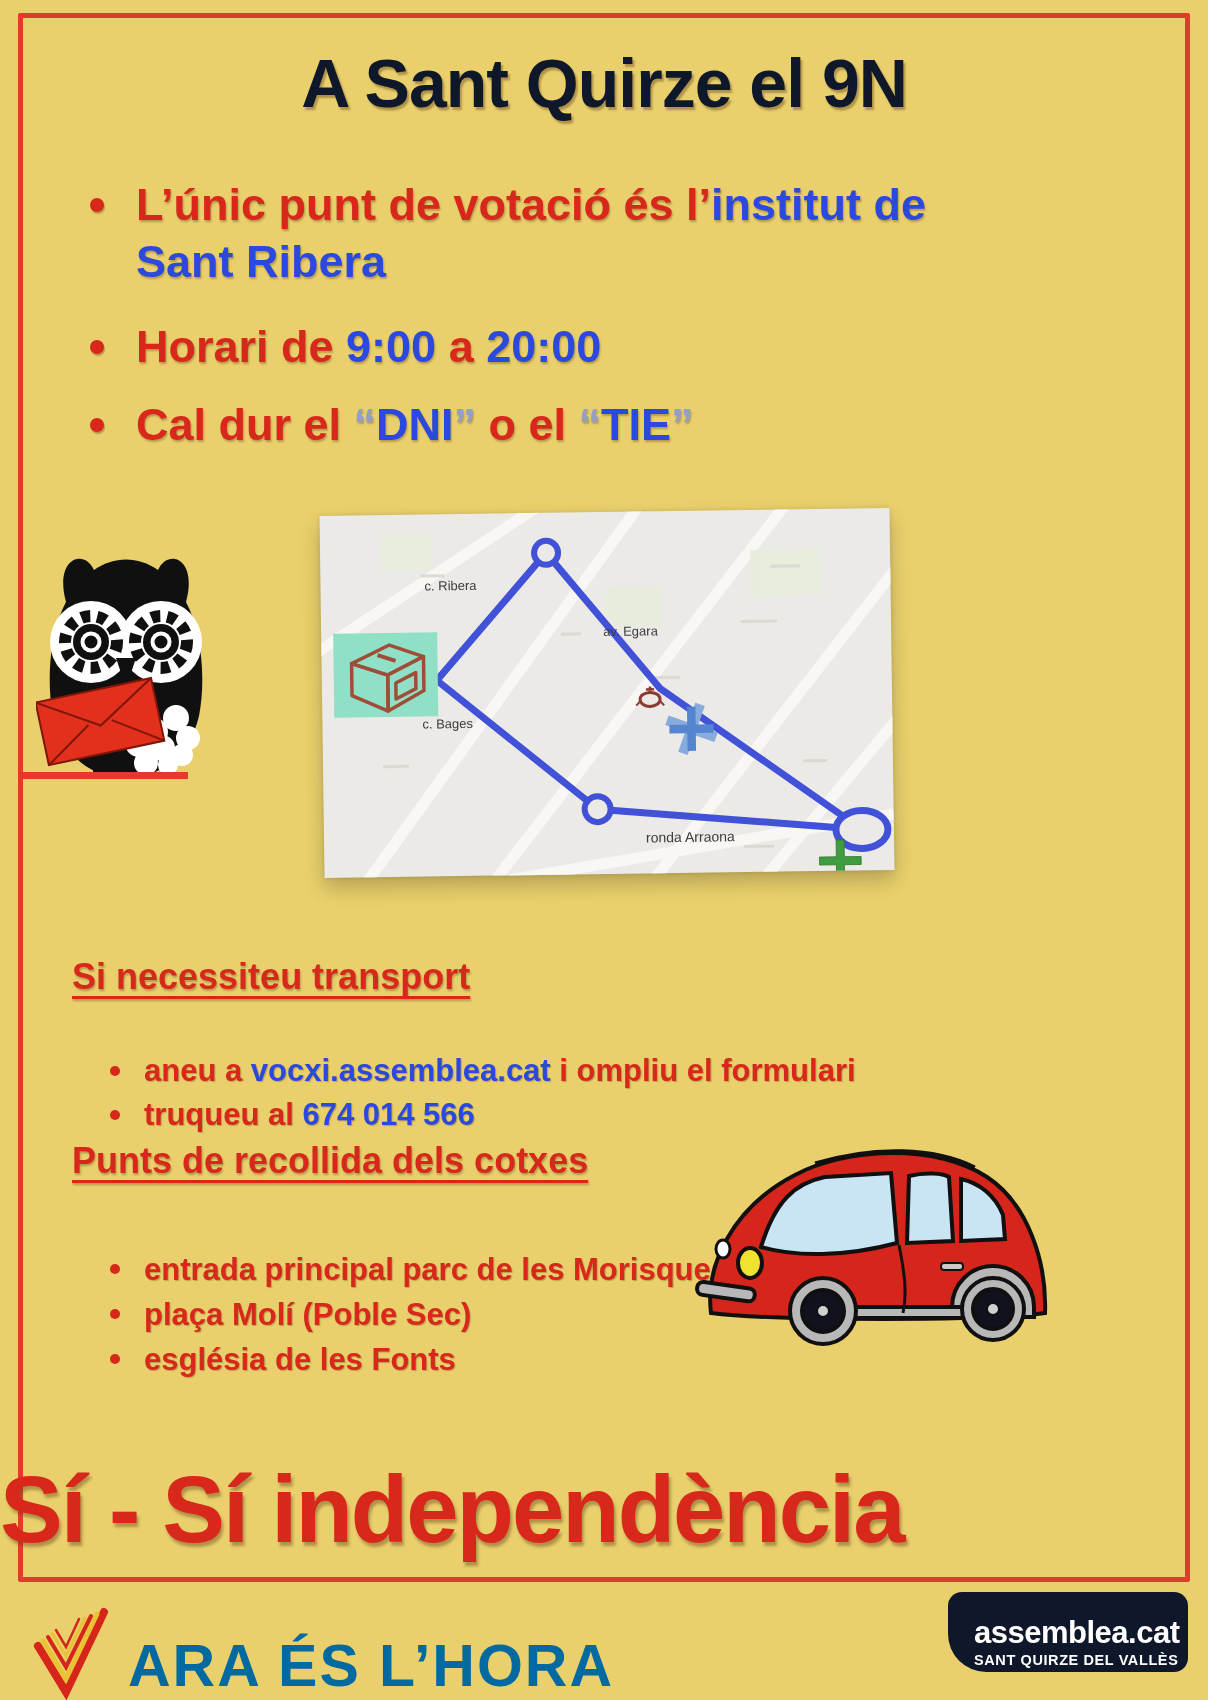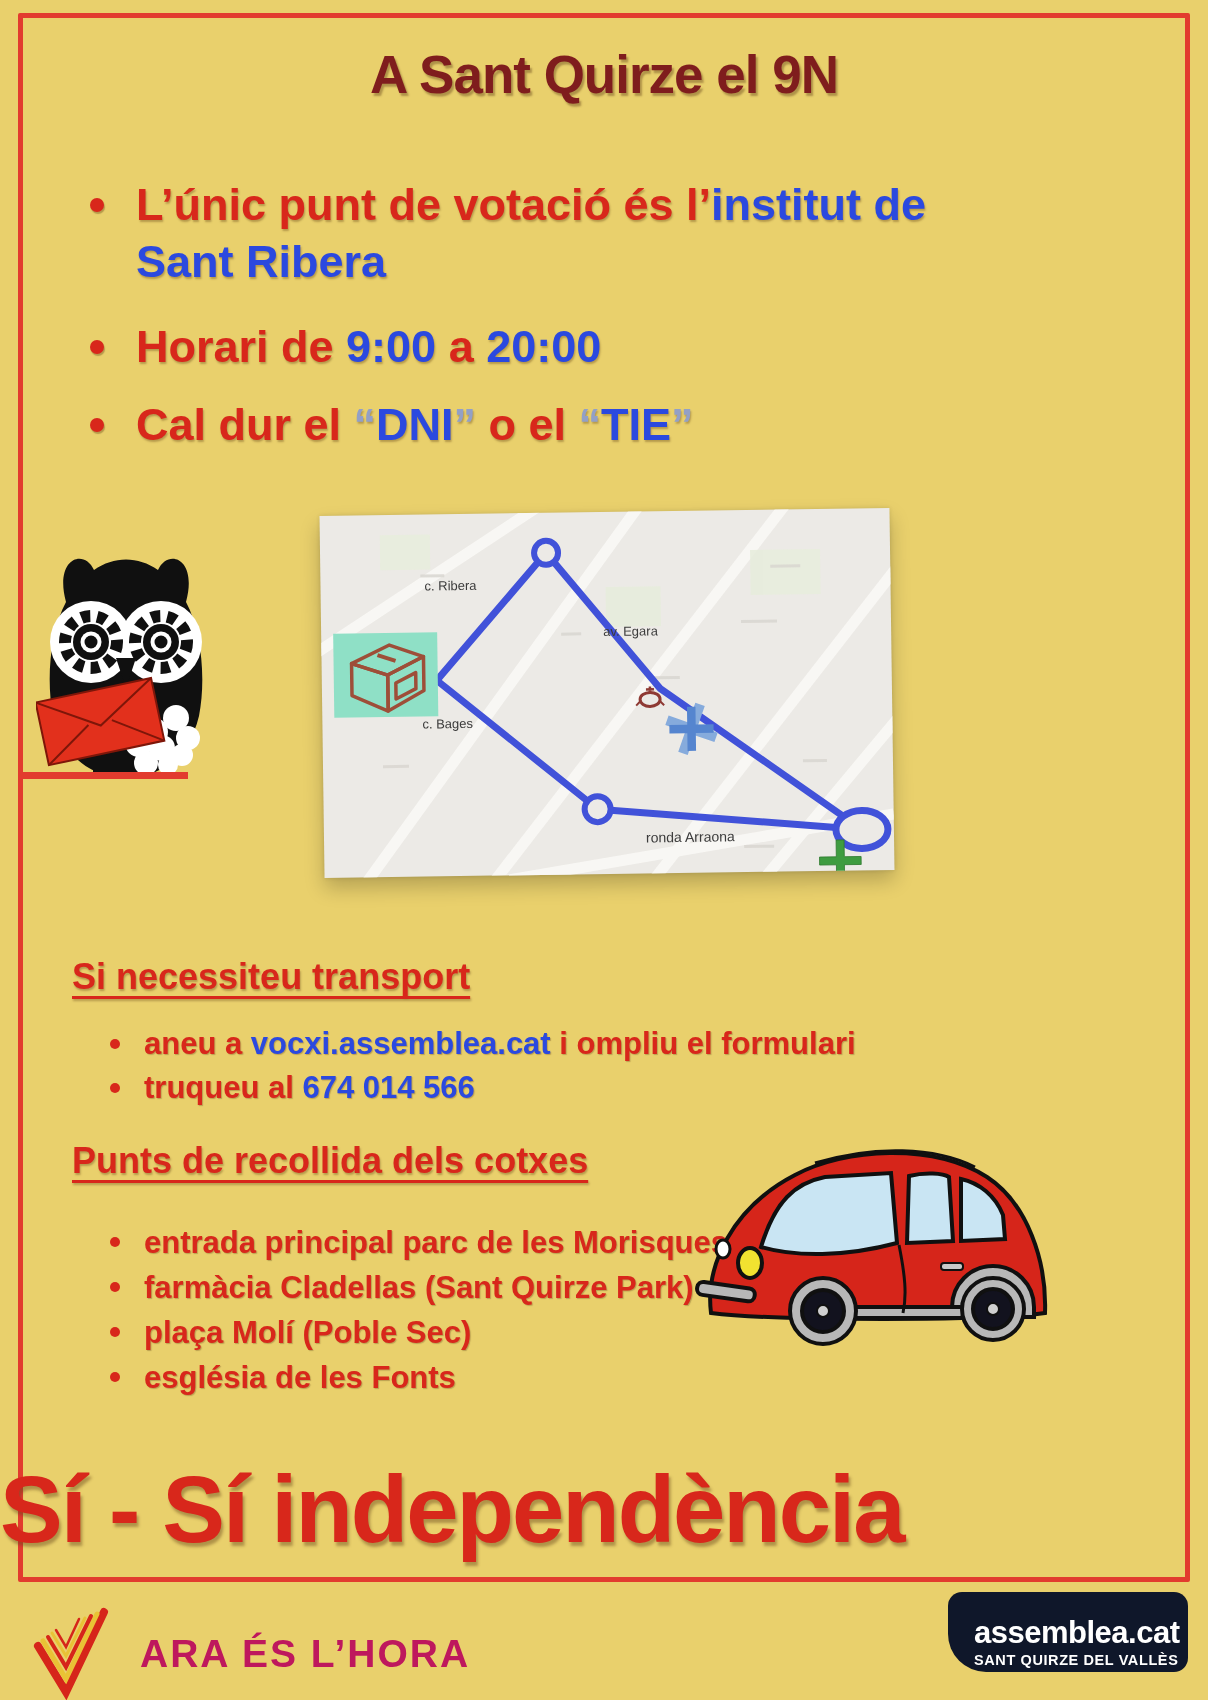--- a/index.html
+++ b/index.html
@@ -7,21 +7,21 @@
   .poster{
     position:relative;width:1208px;height:1700px;background:#E9D06C;overflow:hidden;
     font-family:"Liberation Sans","DejaVu Sans",sans-serif;
   }
   .frame{
     position:absolute;left:18px;top:13px;width:1172px;height:1569px;
     border:5px solid #E23B2E;box-sizing:border-box;border-radius:2px;
   }
   .title{
     position:absolute;top:44px;left:0;width:100%;text-align:center;
-    font-size:53px;font-weight:800;color:#7f1d1d;letter-spacing:-1px;
+    font-size:68px;font-weight:800;color:#0f172a;letter-spacing:-1px;
     text-shadow:2px 3px 2px rgba(104,72,28,.45);white-space:nowrap;
   }
   .red{color:#D8271B}
   .blue{color:#2B49DF}
   .quote{color:#93A0C6}
   .info-list{position:absolute;left:78px;top:176px;width:1060px;}
   .info-item{display:flex;font-size:45px;font-weight:800;line-height:57px;
     text-shadow:1px 2px 2px rgba(104,72,28,.4);}
   .info-item .dot{width:14px;height:14px;border-radius:50%;background:#D8271B;
     margin:22px 32px 0 12px;flex:none;box-shadow:1px 2px 1px rgba(104,72,28,.4);}
@@ -40,39 +40,39 @@
   .perch{position:absolute;left:20px;top:772px;width:168px;height:7px;background:#E23B2E;}
   
   .section-h{
     position:absolute;font-size:36px;font-weight:800;color:#D8271B;
     text-decoration:underline;text-decoration-thickness:3px;text-underline-offset:7px;
     text-shadow:1px 2px 2px rgba(104,72,28,.4);white-space:nowrap;
   }
   .h-transport{left:72px;top:956px;}
   .h-pickup{left:72px;top:1140px;}
   .sub-list{position:absolute;left:104px;font-size:31px;font-weight:800;
-    text-shadow:1px 1px 1px rgba(104,72,28,.35);}
+    text-shadow:1px 1px 1px rgba(104,72,28,.35);margin-top:27px;}
   .transport-list{top:1022px;}
   .pickup-list{top:1220px;}
   .sub-item{display:flex;line-height:44px;}
   .pickup-list .sub-item{line-height:45px;}
   .sub-item .dot{width:10px;height:10px;border-radius:50%;background:#D8271B;
     margin:17px 24px 0 6px;flex:none;}
   
   .car{position:absolute;left:695px;top:1115px;width:385px;height:235px;}
   
   .slogan{
     position:absolute;top:1456px;left:0;width:100%;text-align:left;
     font-size:94px;font-weight:800;color:#D8271B;letter-spacing:-2px;
     text-shadow:2px 4px 3px rgba(104,72,28,.45);white-space:nowrap;
   }
   
   .check{position:absolute;left:30px;top:1604px;width:80px;height:96px;}
-  .campaign{position:absolute;left:140px;top:1632px;font-size:39px;font-weight:800;
-    color:#be185d;letter-spacing:2px;white-space:nowrap;}
+  .campaign{position:absolute;left:128px;top:1632px;font-size:59px;font-weight:800;
+    color:#0369a1;letter-spacing:2px;white-space:nowrap;}
   .badge{
     position:absolute;left:948px;top:1592px;width:240px;height:80px;background:#0f172a;
     border-radius:14px 14px 14px 38px;color:#fff;padding:25px 0 0 26px;box-sizing:border-box;
   }
   .badge-title{font-size:31px;font-weight:800;letter-spacing:-0.5px;line-height:32px;}
   .badge-sub{font-size:14.5px;font-weight:700;letter-spacing:0.6px;margin-top:3px;}
 </style>
 </head>
 <body>
 
@@ -206,24 +206,20 @@
   </div>
 
   <div class="section-h h-pickup">Punts de recollida dels cotxes</div>
   <div class="sub-list pickup-list">
     <div class="sub-item">
       <span class="dot"></span>
       <span class="red">entrada principal parc de les Morisques</span>
     </div>
     <div class="sub-item">
       <span class="dot"></span>
-      <span class="red">farmàcia Cladellas (Sant Quirze Park)</span>
-    </div>
-    <div class="sub-item">
-      <span class="dot"></span>
       <span class="red">plaça Molí (Poble Sec)</span>
     </div>
     <div class="sub-item">
       <span class="dot"></span>
       <span class="red">església de les Fonts</span>
     </div>
   </div>
 
   <svg class="car" viewBox="0 0 385 235">
     <g stroke="#101010" stroke-width="4">

